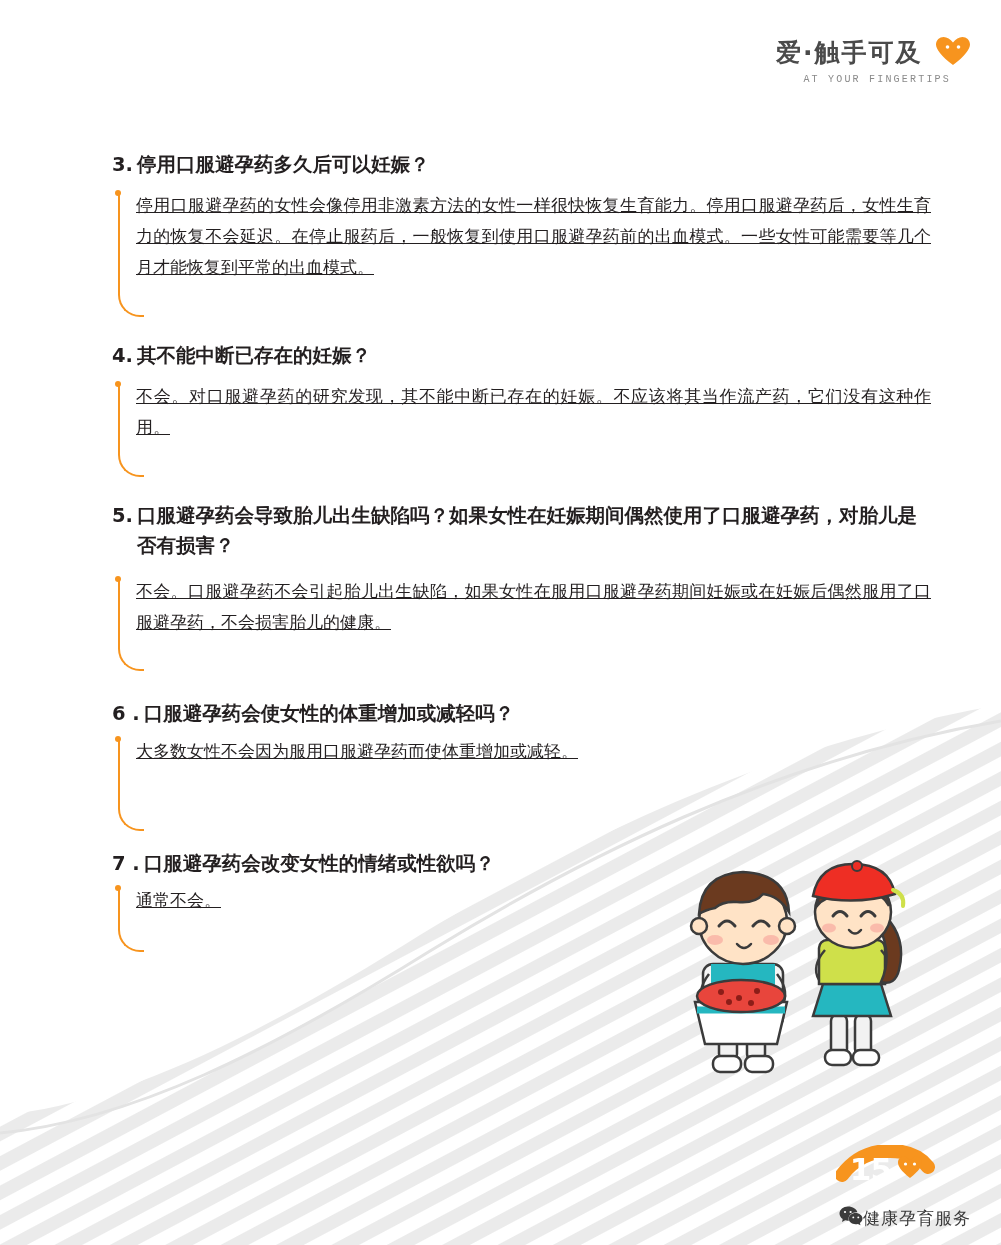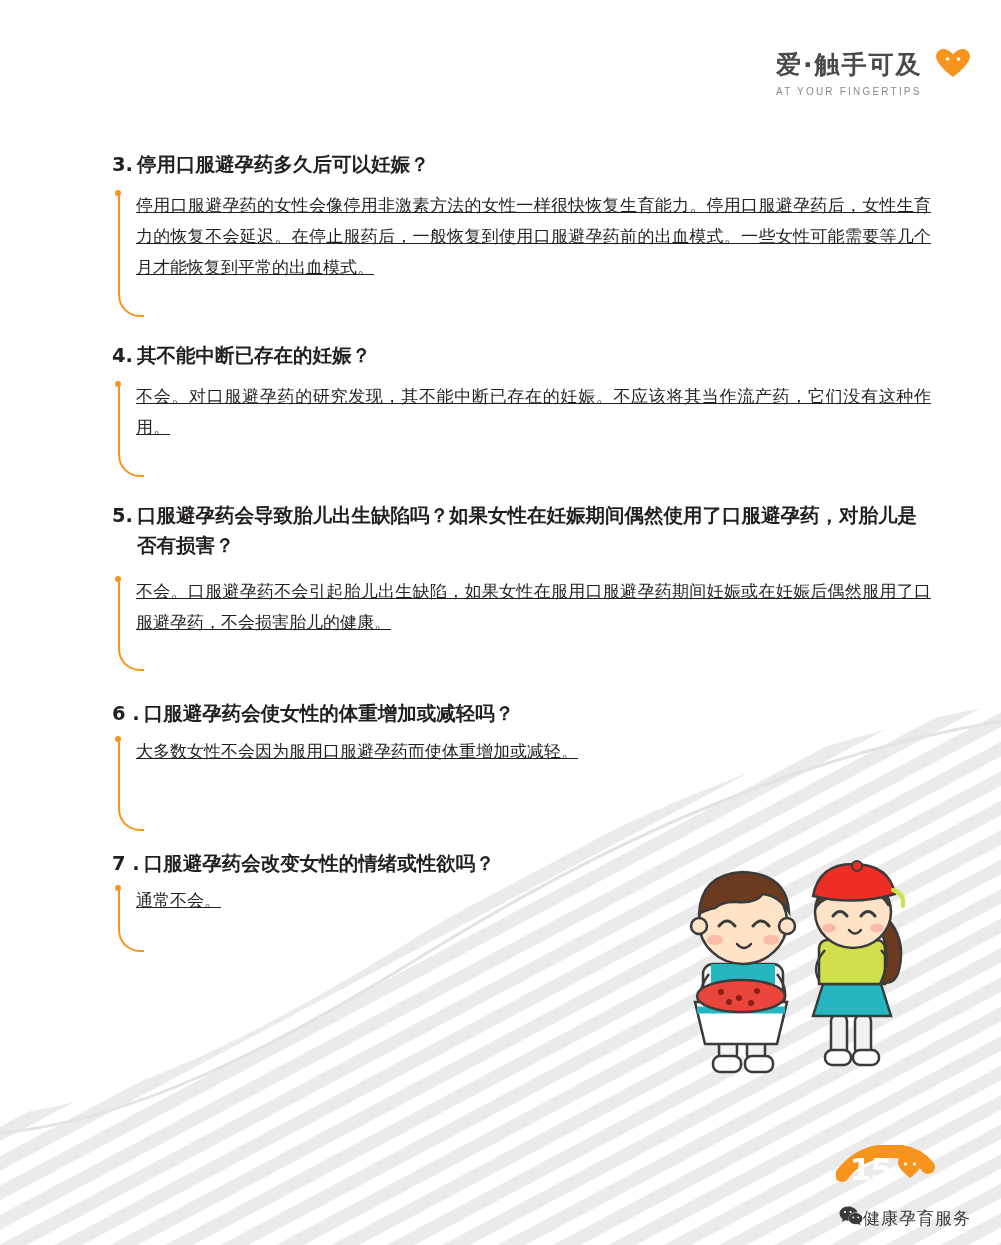--- a/index.html
+++ b/index.html
@@ -23,46 +23,47 @@
     width: 1001px;
     height: 560px;
     overflow: hidden;
     z-index: 0;
   }
   .bg-stripes svg { display: block; }
 
   
   .logo {
     position: absolute;
-    top: 48px;
+    top: 36px;
     right: 30px;
+    text-align: right;
     z-index: 5;
   }
   .logo-cn {
     font-family: "DejaVu Sans", sans-serif;
     font-size: 25px;
     font-weight: bold;
     color: #4a4a4a;
     letter-spacing: 2px;
     line-height: 1.1;
     display: inline-block;
     vertical-align: middle;
   }
   .logo-heart {
     display: inline-block;
     vertical-align: middle;
     margin-left: 8px;
   }
   .logo-en {
-    font-family: Liberation Sans, sans-serif;
+    font-family: Liberation Mono, monospace;
     font-size: 10px;
     color: #8a8a8a;
     letter-spacing: 2.2px;
     margin-top: 4px;
-    margin-right: 48px;
+    margin-right: 20px;
   }
 
   
   .content {
     position: relative;
     z-index: 3;
     padding: 150px 70px 0 112px;
   }
   .qa-block {
     position: relative;

